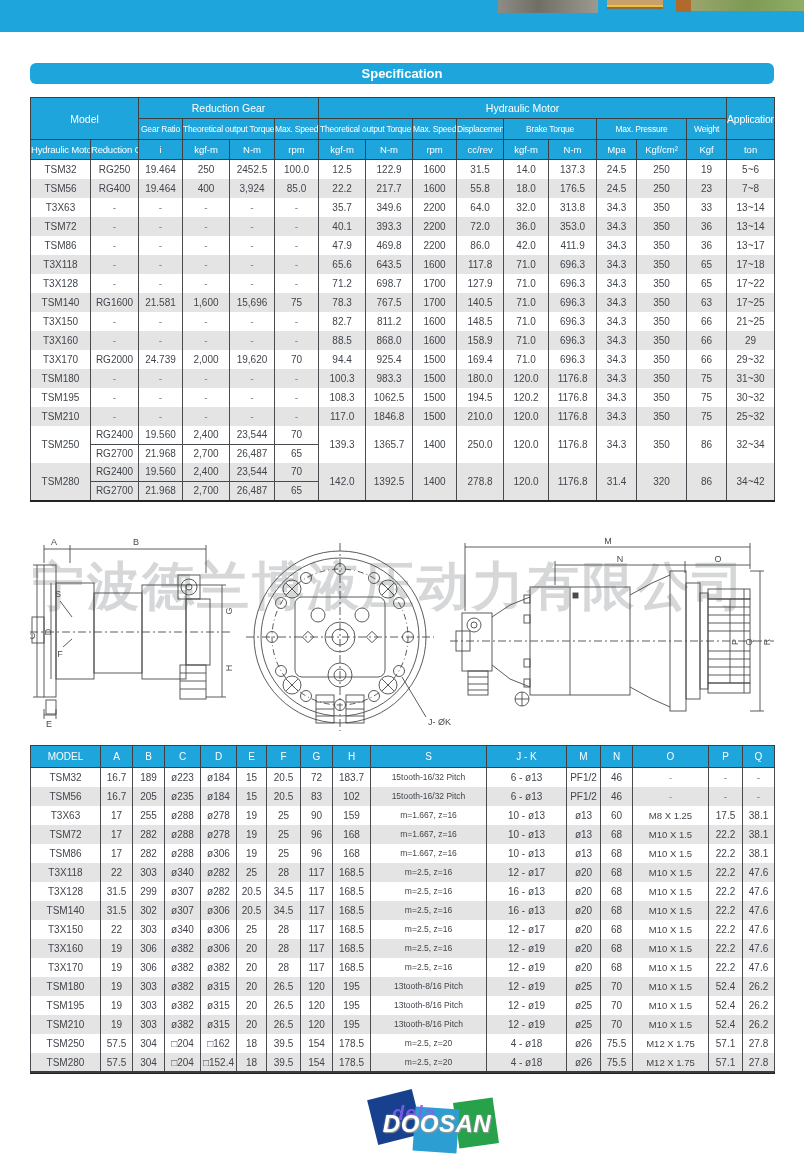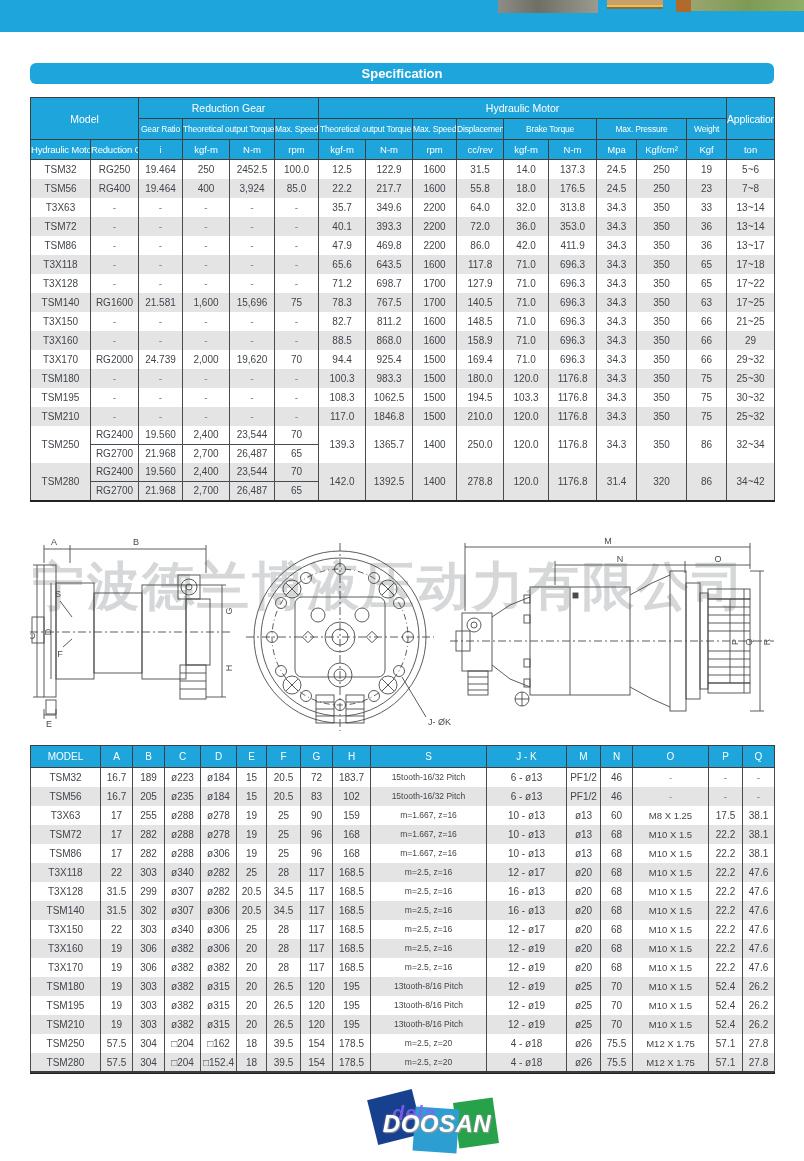--- a/index.html
+++ b/index.html
@@ -334,34 +334,34 @@
           <td class="dash">-</td>
           <td>100.3</td>
           <td>983.3</td>
           <td>1500</td>
           <td>180.0</td>
           <td>120.0</td>
           <td>1176.8</td>
           <td>34.3</td>
           <td>350</td>
           <td>75</td>
-          <td>25~30</td>
+          <td>31~30</td>
         </tr>
         <tr class="">
           <td>TSM195</td>
           <td class="dash">-</td>
           <td class="dash">-</td>
           <td class="dash">-</td>
           <td class="dash">-</td>
           <td class="dash">-</td>
           <td>108.3</td>
           <td>1062.5</td>
           <td>1500</td>
           <td>194.5</td>
-          <td>103.3</td>
+          <td>120.2</td>
           <td>1176.8</td>
           <td>34.3</td>
           <td>350</td>
           <td>75</td>
           <td>30~32</td>
         </tr>
         <tr class="alt">
           <td>TSM210</td>
           <td class="dash">-</td>
           <td class="dash">-</td>

